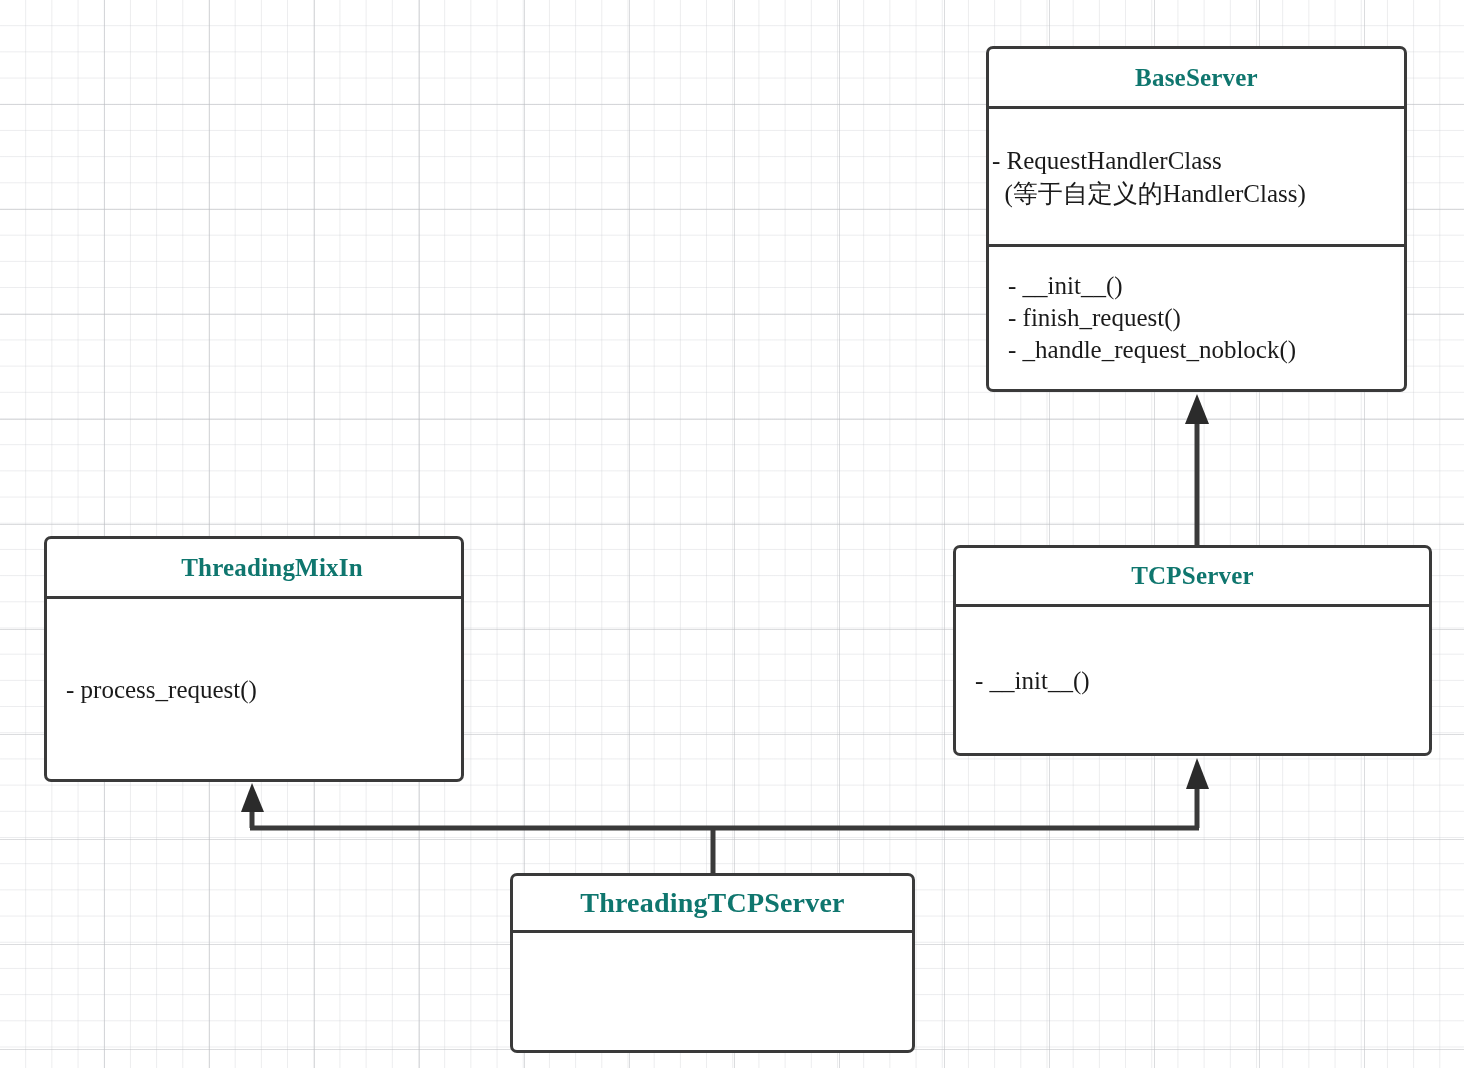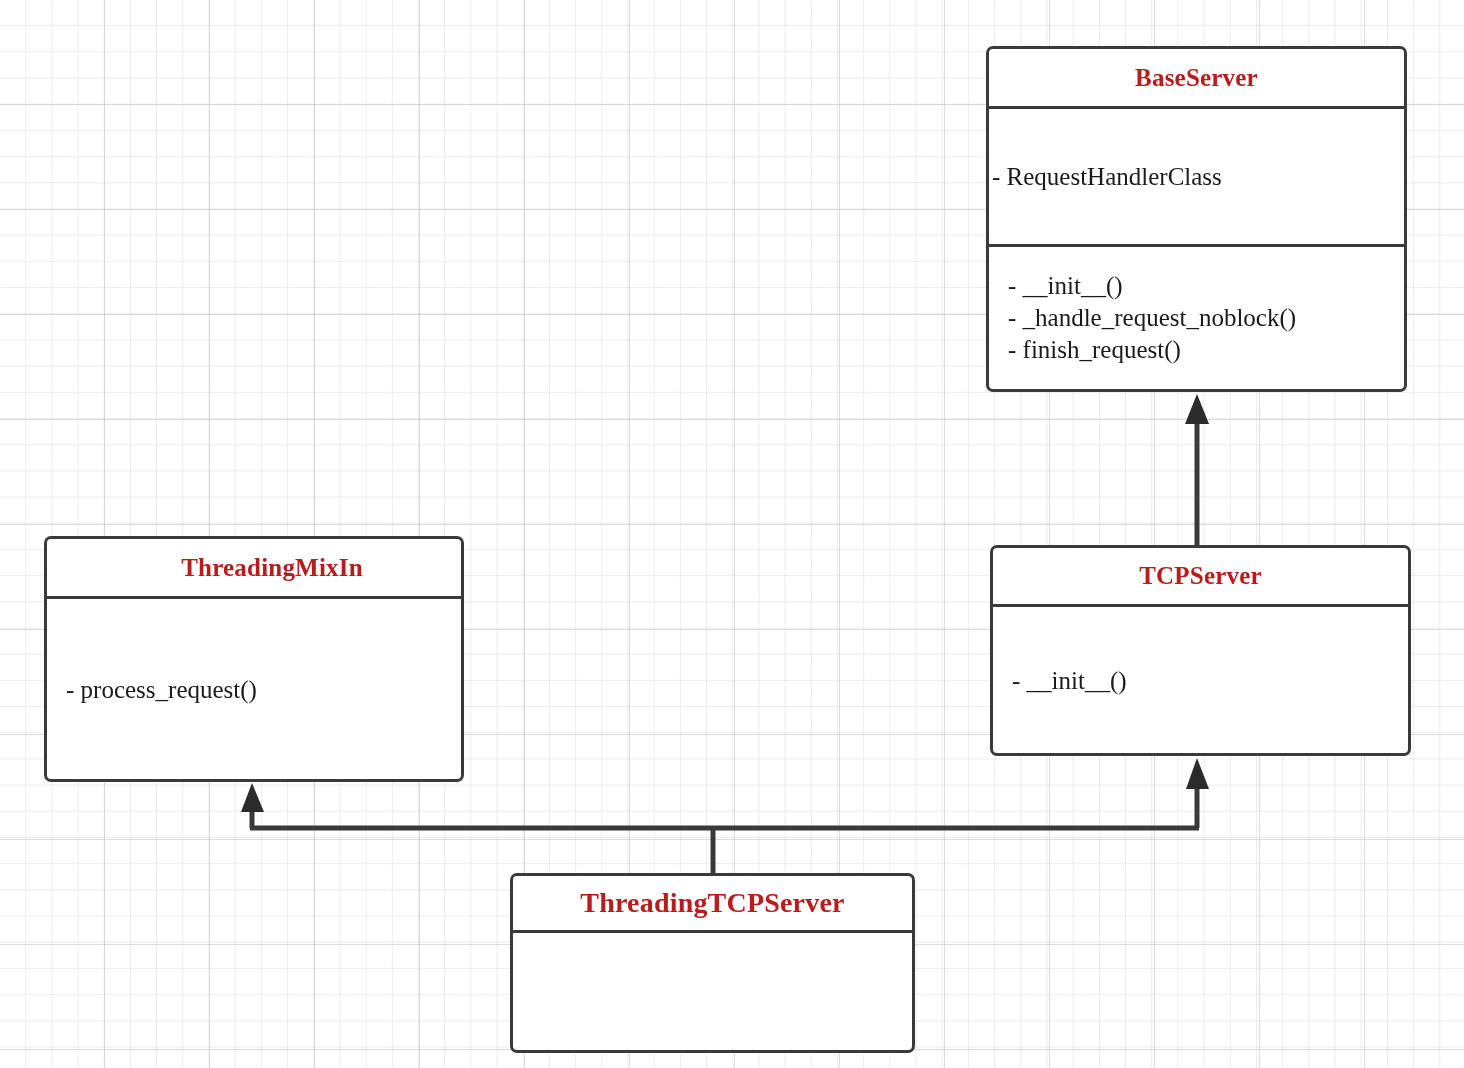--- a/index.html
+++ b/index.html
@@ -32,21 +32,21 @@
     box-sizing: border-box;
     background: #ffffff;
     border: 3px solid #3a3a3a;
     border-radius: 7px;
     display: flex;
     flex-direction: column;
   }
   .uml-title {
     text-align: center;
     font-weight: bold;
-    color: #b91c1c;
+    color: #0f766e;
     letter-spacing: 0.2px;
     box-sizing: border-box;
     display: flex;
     align-items: center;
     justify-content: center;
   }
   .compartment-sep {
     border-top: 3px solid #3a3a3a;
   }
   .uml-section {
@@ -61,21 +61,21 @@
     white-space: pre;
   }
 
   
   #box-baseserver { left: 986px; top: 46px; width: 421px; height: 346px; }
   #box-baseserver .uml-title { height: 57px; font-size: 25px; }
   #box-baseserver .attrs { padding: 0 0 0 3px; font-size: 25px; line-height: 33px; height: 138px; }
   #box-baseserver .ops { padding: 0 0 0 19px; font-size: 25px; line-height: 32px; height: 145px; }
 
   
-  #box-tcpserver { left: 990px; top: 545px; width: 421px; height: 211px; }
+  #box-tcpserver { left: 953px; top: 545px; width: 479px; height: 211px; }
   #box-tcpserver .uml-title { height: 56px; font-size: 25px; }
   #box-tcpserver .ops { padding: 0 0 0 19px; font-size: 25px; line-height: 33px; }
 
   
   #box-mixin { left: 44px; top: 536px; width: 420px; height: 246px; }
   #box-mixin .uml-title { height: 57px; font-size: 25px; padding-left: 36px; }
   #box-mixin .ops { padding: 0 16px 0 19px; font-size: 25px; line-height: 33px; }
 
   
   #box-threadingtcp { left: 510px; top: 873px; width: 405px; height: 180px; }
@@ -113,25 +113,26 @@
 
       <line x1="1197" y1="828" x2="1197" y2="784" stroke="#3a3a3a" stroke-width="5"></line>
       <polygon points="1197,758 1186,789 1209,789" fill="#2b2b2b"></polygon>
     </g>
   </svg>
 
   <div class="uml-box" id="box-baseserver">
     <div class="uml-title">BaseServer</div>
     <div class="uml-section attrs compartment-sep">
       <div class="uml-line">- RequestHandlerClass</div>
+      <div class="uml-line">  (等于自定义的HandlerClass)</div>
     </div>
     <div class="uml-section ops compartment-sep">
       <div class="uml-line">- __init__()</div>
+      <div class="uml-line">- finish_request()</div>
       <div class="uml-line">- _handle_request_noblock()</div>
-      <div class="uml-line">- finish_request()</div>
     </div>
   </div>
 
   <div class="uml-box" id="box-tcpserver">
     <div class="uml-title">TCPServer</div>
     <div class="uml-section ops compartment-sep">
       <div class="uml-line">- __init__()</div>
     </div>
   </div>
 

